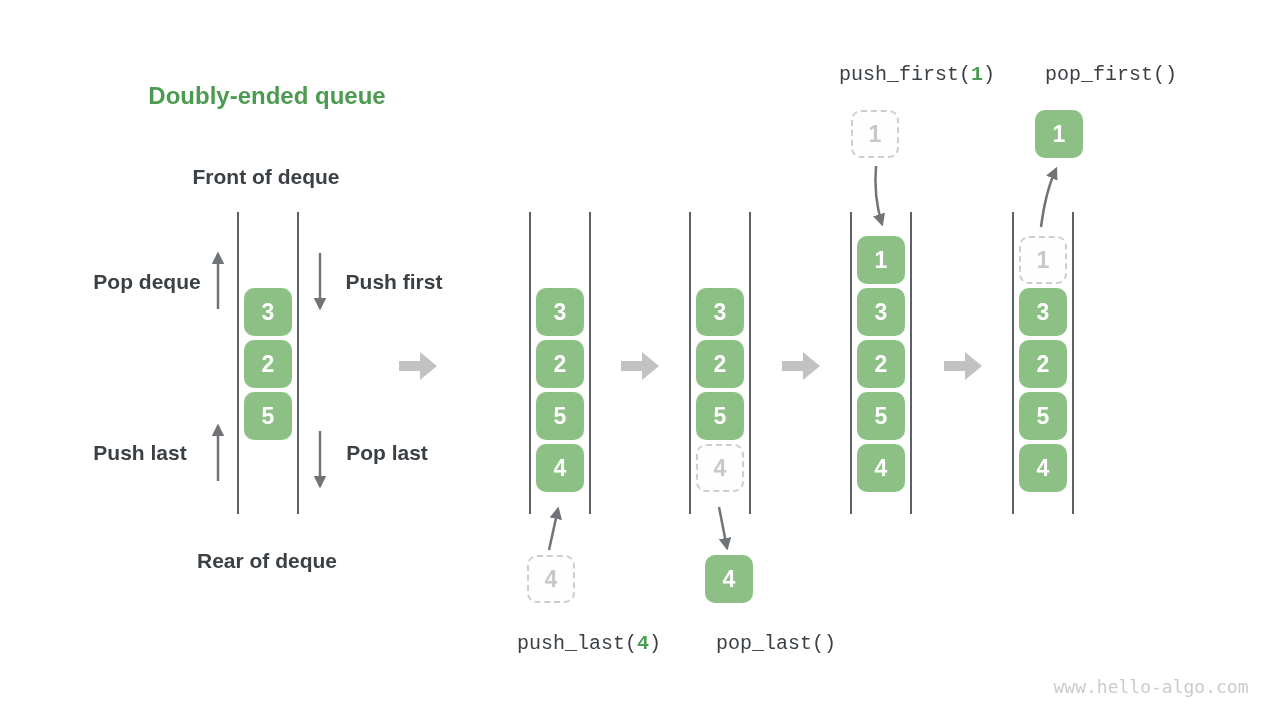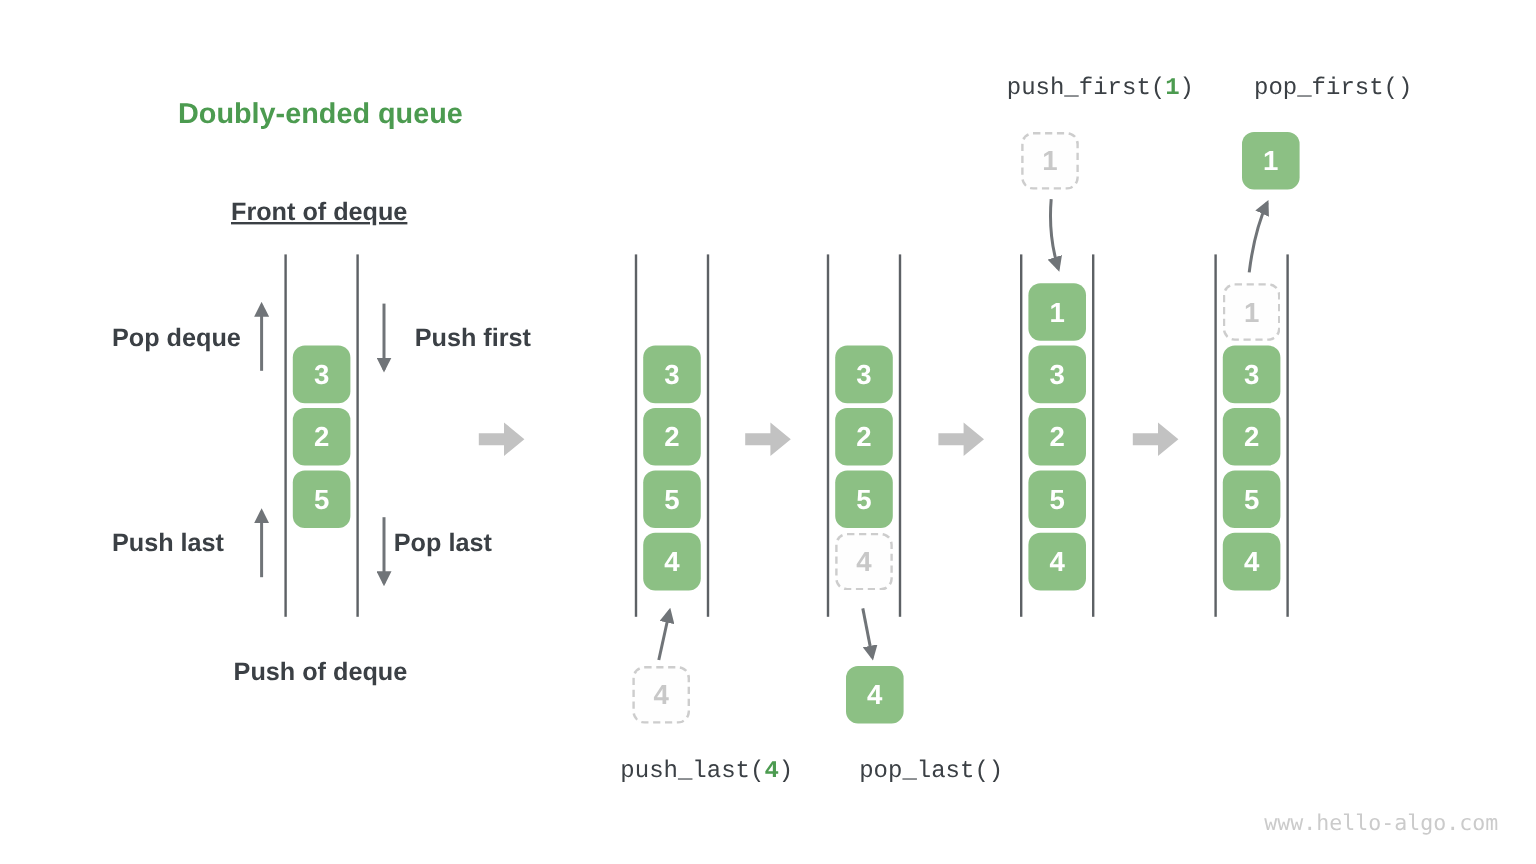--- a/index.html
+++ b/index.html
@@ -138,26 +138,26 @@
     </g>
     <g transform="translate(944,352)">
       <polygon points="0,9 21,9 21,0 38,14 21,28 21,19 0,19" fill="#c2c2c2"></polygon>
     </g>
   </svg>
 
   <div class="title">
     <div>Doubly-ended queue</div>
   </div>
 
-  <div class="lbl" style="left:266px; top:177px;text-decoration:underline;">Front of deque</div>
-  <div class="lbl" style="left:267px; top:561px;">Push of deque</div>
+  <div class="lbl" style="left:266px; top:177px;">Front of deque</div>
+  <div class="lbl" style="left:267px; top:561px;">Rear of deque</div>
   <div class="lbl" style="left:147px; top:282px;">Pop deque</div>
   <div class="lbl" style="left:394px; top:282px;">Push first</div>
   <div class="lbl" style="left:140px; top:453px;">Push last</div>
-  <div class="lbl" style="left:369px; top:453px;">Pop last</div>
+  <div class="lbl" style="left:387px; top:453px;">Pop last</div>
 
   <div class="deque" style="left:237px;">
     <div class="cell s1">3</div>
     <div class="cell s2">2</div>
     <div class="cell s3">5</div>
   </div>
 
   <div class="deque" style="left:529px;">
     <div class="cell s1">3</div>
     <div class="cell s2">2</div>

